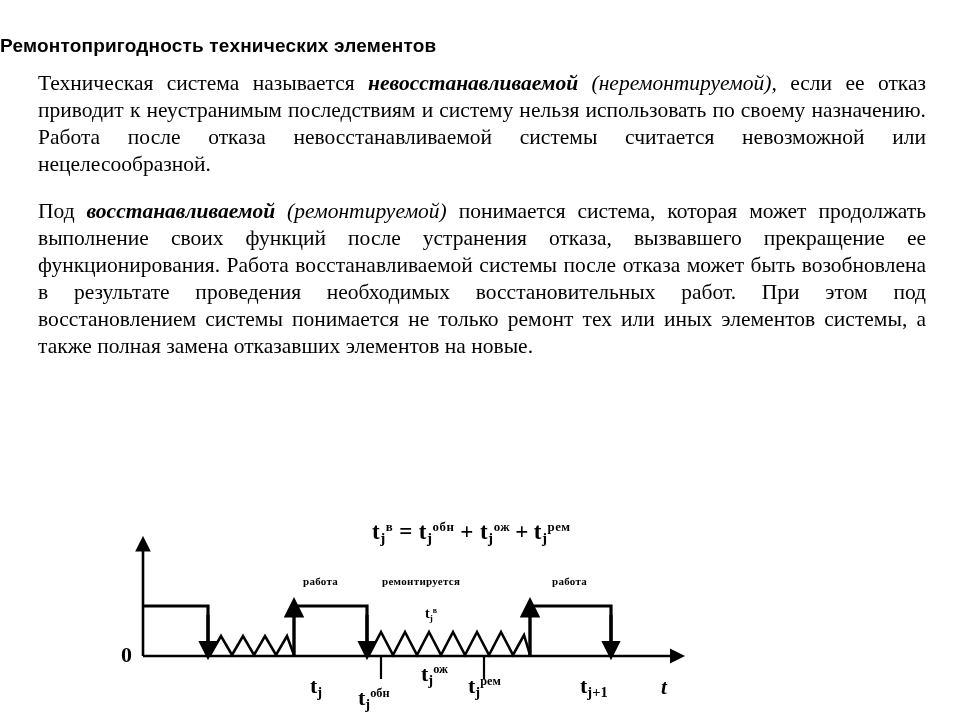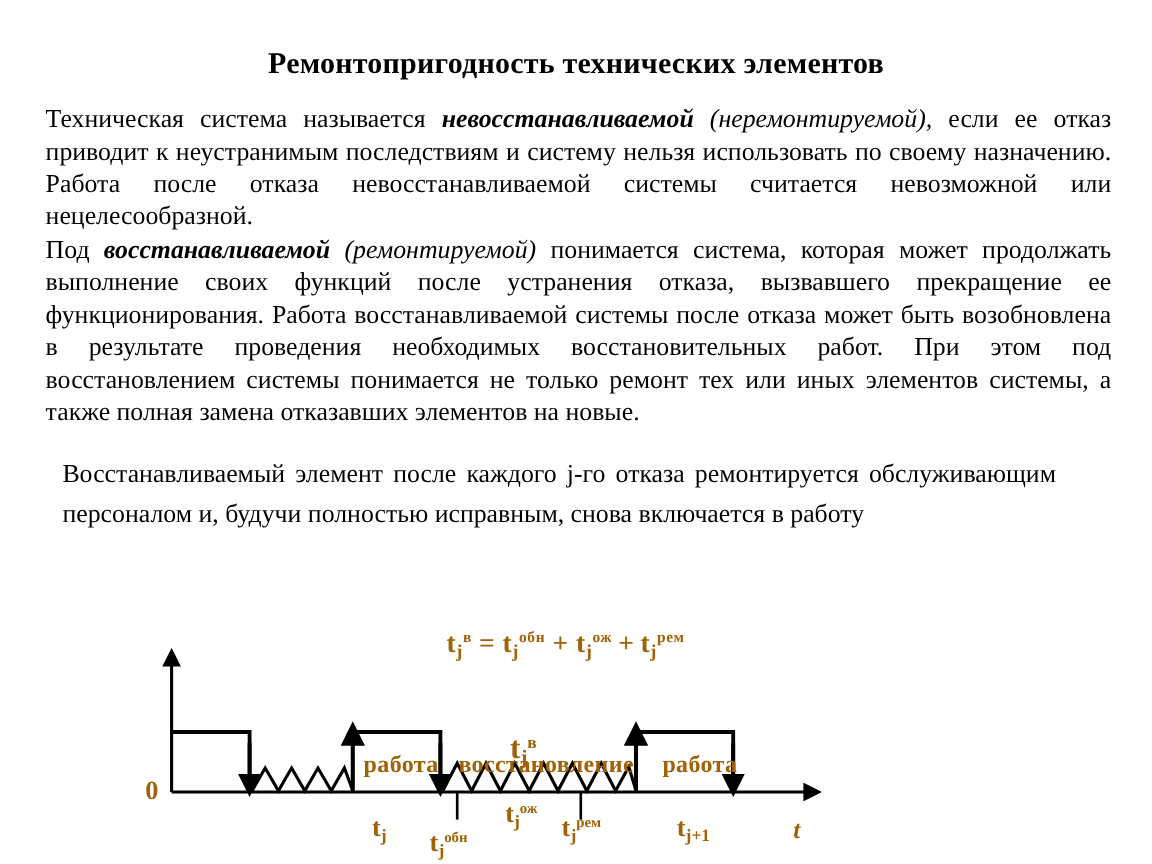--- a/index.html
+++ b/index.html
@@ -16,40 +16,39 @@
     color: #000000;
     position: relative;
   }
   .page {
     width: 960px;
     height: 720px;
     position: relative;
     background: #ffffff;
   }
   .doc-title {
-    text-align: center;
-    font-size: 25px;
+    font-size: 19px;
     line-height: 1.2;
     padding-top: 22px;
     letter-spacing: 0.2px;
-    font-family: Liberation Serif, serif;
+    font-family: Liberation Sans, sans-serif;
   }
   .body-block {
     margin: 0 34px 0 38px;
   }
   p.para {
     margin: 0;
     font-size: 21.5px;
     line-height: 27px;
     text-align: justify;
     text-justify: inter-word;
     font-family: "Liberation Serif", "DejaVu Serif", serif;
   }
   p.para-1 { }
-  p.para-2 { margin-top: 1px; }
+  p.para-2 { margin-top: 20px; }
   p.para-3 {
     margin-top: 22px;
     margin-left: 14px;
     margin-right: 46px;
     line-height: 33px;
   }
   .bi { font-weight: bold; font-style: italic; }
   .it { font-style: italic; }
 
   .figure {
@@ -59,60 +58,57 @@
     width: 960px;
     height: 236px;
   }
   .figure svg { display: block; }
 
   
   .fig-label {
     position: absolute;
     font-family: "Liberation Serif", "DejaVu Serif", serif;
     font-weight: bold;
-    color: #a16207;
+    color: #000000;
     white-space: nowrap;
     line-height: 1;
   }
   .fig-label sub {
     font-size: 0.66em;
     vertical-align: -0.28em;
     font-weight: bold;
   }
   .fig-label sup {
     font-size: 0.56em;
     vertical-align: 0.62em;
     font-weight: bold;
   }
   .lbl-formula { font-size: 23px; letter-spacing: 0.5px; }
-  .lbl-caption { font-size: 20px; letter-spacing: 0.3px; margin-top: 47px; }
+  .lbl-caption { font-size: 11px; letter-spacing: 0.3px; }
   .lbl-axis-t  { font-size: 21px; font-style: italic; }
   .lbl-zero    { font-size: 22px; }
   .lbl-tick    { font-size: 22px; }
-  .lbl-tjv     { font-size: 26px; }
+  .lbl-tjv     { font-size: 14px; }
 </style>
 </head>
 <body>
 
 <div class="page">
 
   <h1 class="doc-title">Ремонтопригодность технических элементов</h1>
 
   <div class="body-block">
     <p class="para para-1">
       <span>Техническая система называется </span><span class="bi">невосстанавливаемой</span><span> </span><span class="it">(неремонтируемой),</span><span> если ее отказ приводит к неустранимым последствиям и систему нельзя использовать по своему назначению. Работа после отказа невосстанавливаемой системы считается невозможной или нецелесообразной.</span>
     </p>
 
     <p class="para para-2">
       <span>Под </span><span class="bi">восстанавливаемой</span><span> </span><span class="it">(ремонтируемой)</span><span> понимается система, которая может продолжать выполнение своих функций после устранения отказа, вызвавшего прекращение ее функционирования. Работа восстанавливаемой системы после отказа может быть возобновлена в результате проведения необходимых восстановительных работ. При этом под восстановлением системы понимается не только ремонт тех или иных элементов системы, а также полная замена отказавших элементов на новые.</span>
     </p>
 
-    <p class="para para-3">
-      <span>Восстанавливаемый элемент после каждого j-го отказа ремонтируется обслуживающим персоналом и, будучи полностью исправным, снова включается в работу</span>
-    </p>
   </div>
 
   <div class="figure">
 
     <svg width="960" height="236" viewBox="0 0 960 236">
       <defs>
         <marker id="arrowTip" viewBox="0 0 12 12" refX="5" refY="6" markerWidth="6" markerHeight="6" orient="auto-start-reverse">
           <path d="M0,0 L12,6 L0,12 z" fill="#000"></path>
         </marker>
       </defs>
@@ -153,33 +149,33 @@
         <line x1="381" y1="159" x2="381" y2="182"></line>
         <line x1="484" y1="159" x2="484" y2="182"></line>
       </g>
     </svg>
 
     <div class="fig-label lbl-formula" style="left:372px; top:23px;">
       <span>t<sub>j</sub><sup>в</sup></span><span style="margin:0 6px;">=</span><span>t<sub>j</sub><sup>обн</sup></span><span style="margin:0 6px;">+</span><span>t<sub>j</sub><sup>ож</sup></span><span style="margin:0 5px;">+</span><span>t<sub>j</sub><sup>рем</sup></span>
     </div>
 
     <div class="fig-label lbl-caption" style="left:303px; top:79px;">работа</div>
-    <div class="fig-label lbl-caption" style="left:382px; top:79px;">восстановление</div>
+    <div class="fig-label lbl-caption" style="left:382px; top:79px;">ремонтируется</div>
     <div class="fig-label lbl-caption" style="left:552px; top:79px;">работа</div>
 
     <div class="fig-label lbl-tjv" style="left:425px; top:110px;">t<sub>j</sub><sup>в</sup></div>
 
     <div class="fig-label lbl-zero" style="left:121px; top:147px;">0</div>
 
     <div class="fig-label lbl-axis-t" style="left:661px; top:180px;">t</div>
 
     <div class="fig-label lbl-tick" style="left:310px; top:178px;">t<sub>j</sub><sup></sup></div>
 
     <div class="fig-label lbl-tick" style="left:358px; top:178px;margin-top:12px;">t<sub>j</sub><sup>обн</sup></div>
 
     <div class="fig-label lbl-tick" style="left:421px; top:166px;">t<sub>j</sub><sup>ож</sup></div>
 
     <div class="fig-label lbl-tick" style="left:468px; top:178px;">t<sub>j</sub><sup>рем</sup></div>
 
-    <div class="fig-label lbl-tick" style="left:564px; top:178px;">t<sub>j+1</sub><sup></sup></div>
+    <div class="fig-label lbl-tick" style="left:580px; top:178px;">t<sub>j+1</sub><sup></sup></div>
 
   </div>
 </div>
 
 </body></html>

